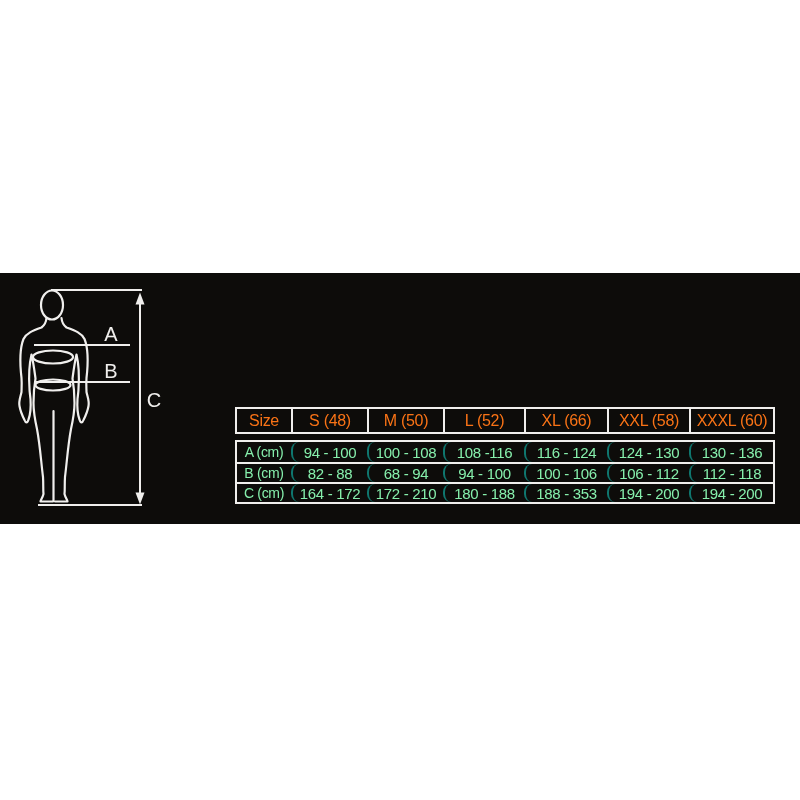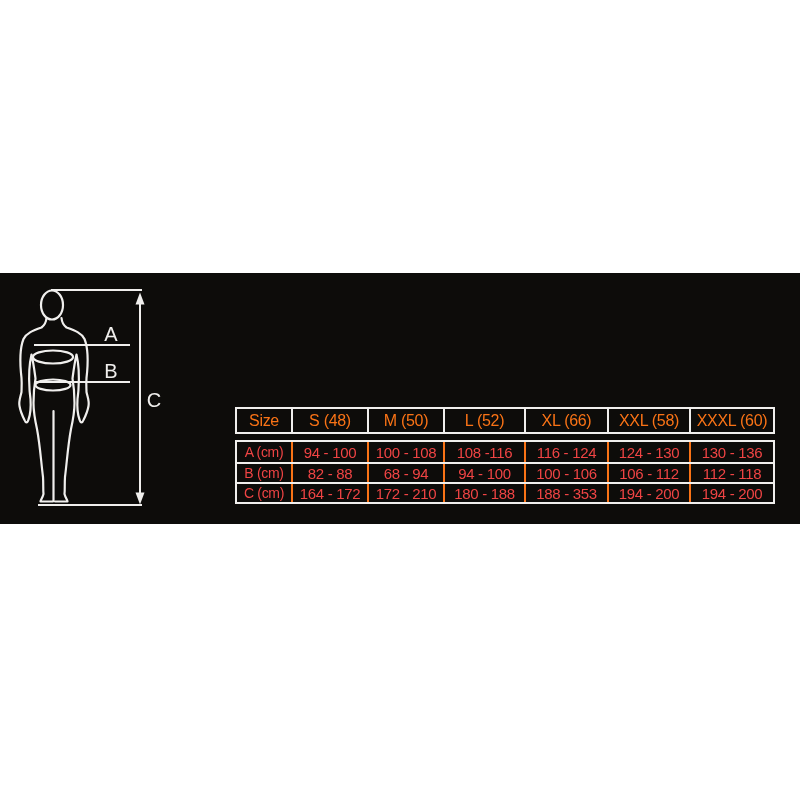--- a/index.html
+++ b/index.html
@@ -47,23 +47,23 @@
     display: grid;
     grid-template-columns: 54px 76px 76px 81px 83px 82px 84px;
     height: 20px;
   }
   .tr + .tr { border-top: 2px solid #f0efed; text-align: right; }
   .td {
     display: flex; align-items: center; justify-content: center;
     font-size: 15px;
     letter-spacing: -0.3px;
     white-space: nowrap;
-    color: #ef4444;
+    color: #86efac;
   }
-  .td + .td { border-left: 2px solid #f97316; }
+  .td + .td { border-left: 2px solid #0f766e; border-radius: 8px; }
   .td.rowlabel { font-size: 14px; }
 </style>
 </head>
 <body>
 
 <div class="band">
 
   <svg class="figure-svg" width="800" height="251" viewBox="0 0 800 251">
     <g stroke="#f0efed" fill="none" stroke-width="2.2" stroke-linecap="round" stroke-linejoin="round">
       <ellipse cx="52" cy="32" rx="11" ry="14.5"></ellipse>

